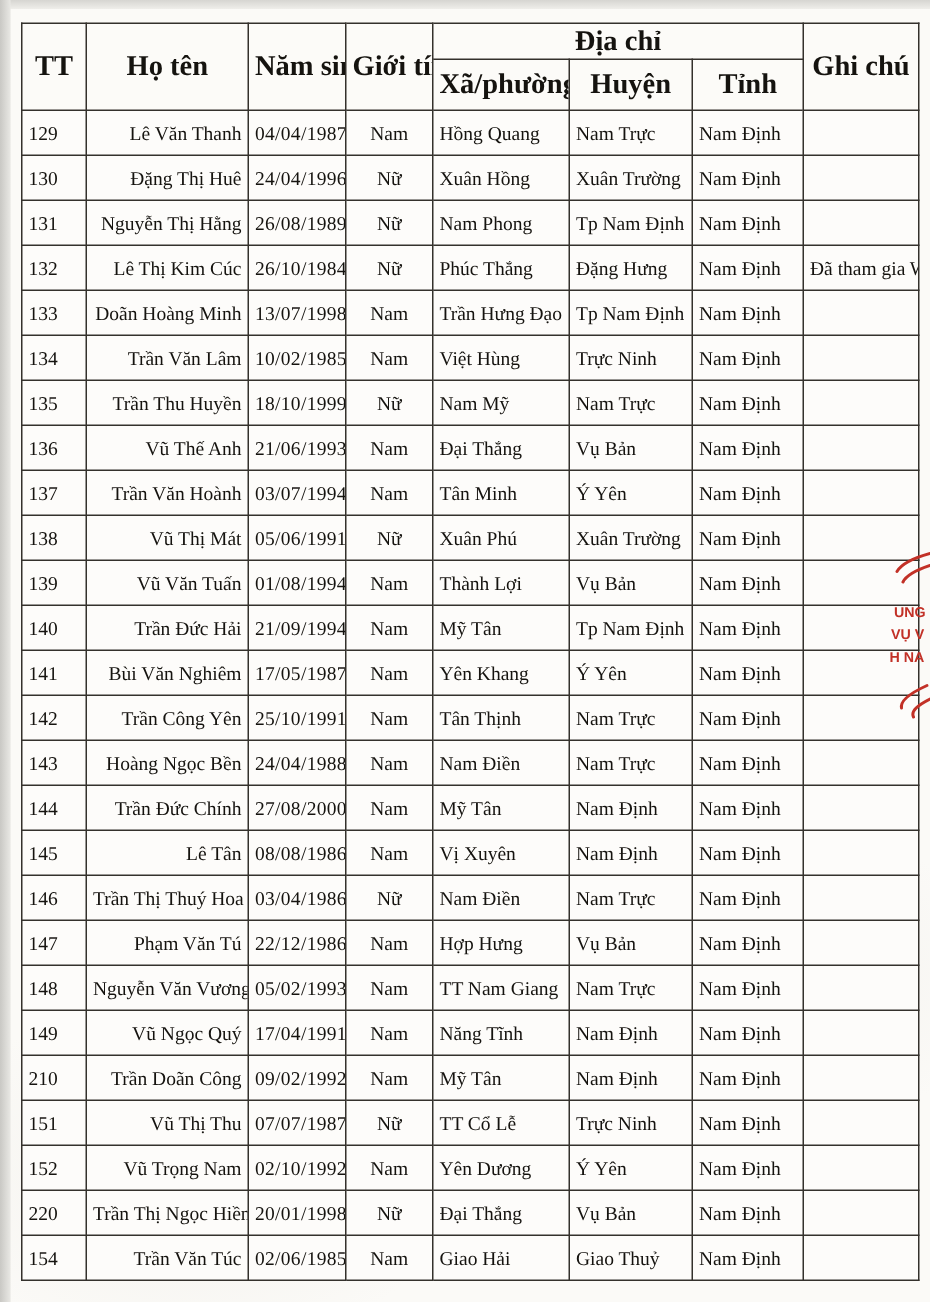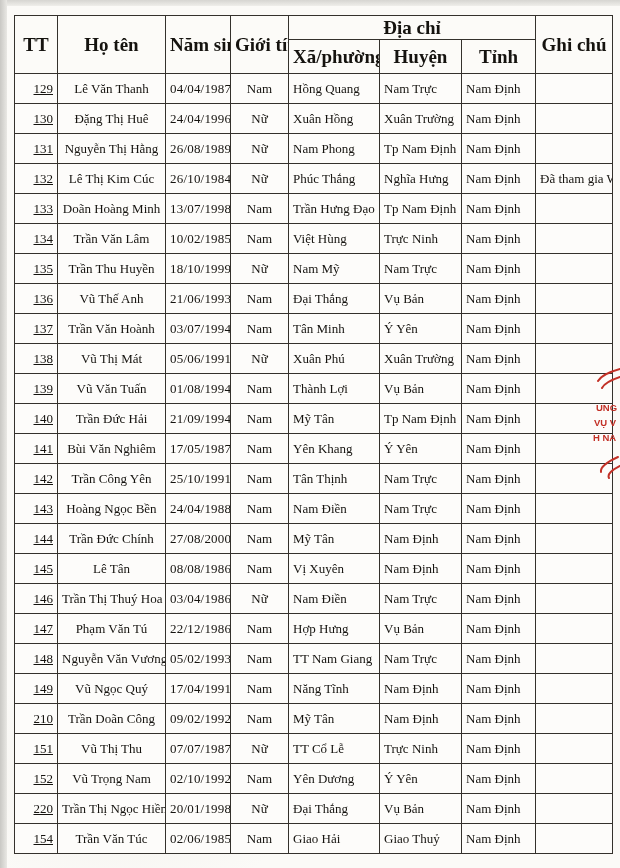--- a/index.html
+++ b/index.html
@@ -33,22 +33,22 @@
   }
   .roster th{
     font-weight:bold;font-size:19px;text-align:center;
     background:#fcfbf8;
   }
   .roster thead tr.hr1 th{height:23px;}
   .roster thead tr.hr2 th{height:33px;}
   .roster td{
     height:29px;font-size:13px;background:#fdfcfa;
   }
-  .c-tt{text-align:right;text-decoration:underline;}
-  .c-name{text-align:center;padding-left:7px;}
+  .c-tt{text-align:left;}
+  .c-name{text-align:right;padding-left:7px;}
   .c-birth{text-align:center;letter-spacing:.2px;}
   .c-gender{text-align:center;}
   .c-commune,.c-district,.c-province{text-align:left;padding-left:6px;}
   .c-note{
     text-align:center;font-size:12.5px;line-height:1.2;
     white-space:normal;padding:0 3px;
   }
 
   
   .speck{position:absolute;border-radius:50%;background:#6f6c66;}
@@ -136,21 +136,21 @@
     <td class="c-district">Tp Nam Định</td>
     <td class="c-province">Nam Định</td>
     <td class="c-note"></td>
   </tr>
       <tr>
     <td class="c-tt">132</td>
     <td class="c-name">Lê Thị Kim Cúc</td>
     <td class="c-birth">26/10/1984</td>
     <td class="c-gender">Nữ</td>
     <td class="c-commune">Phúc Thắng</td>
-    <td class="c-district">Nghĩa Hưng</td>
+    <td class="c-district">Đặng Hưng</td>
     <td class="c-province">Nam Định</td>
     <td class="c-note">Đã tham gia Wimi 2024</td>
   </tr>
       <tr>
     <td class="c-tt">133</td>
     <td class="c-name">Doãn Hoàng Minh</td>
     <td class="c-birth">13/07/1998</td>
     <td class="c-gender">Nam</td>
     <td class="c-commune">Trần Hưng Đạo</td>
     <td class="c-district">Tp Nam Định</td>

